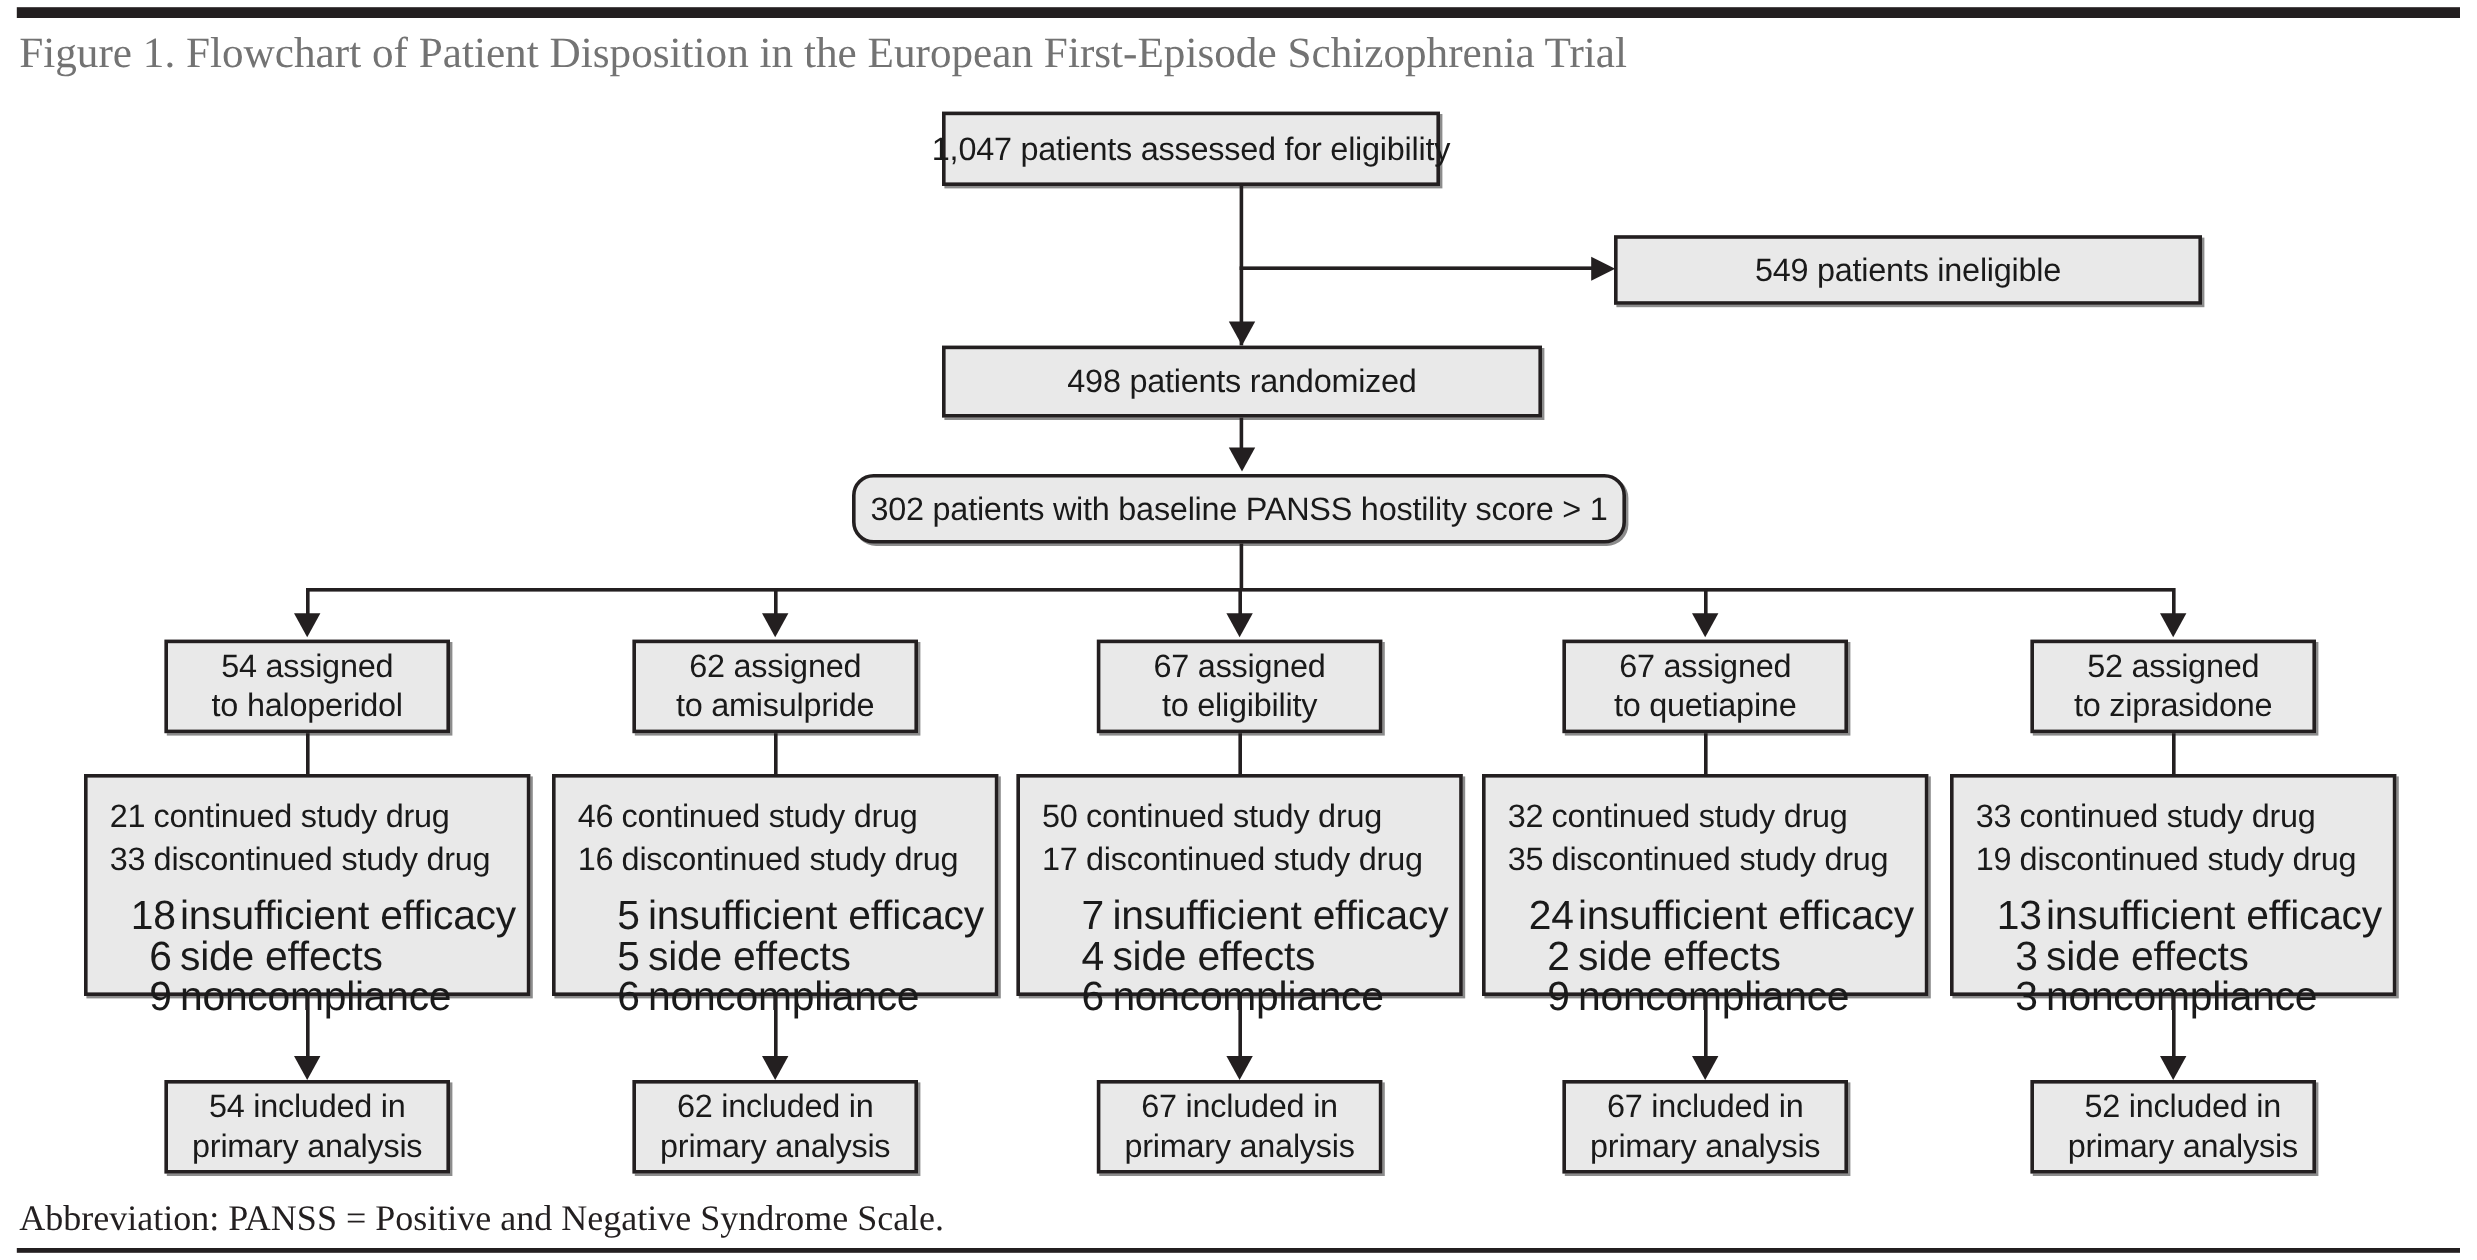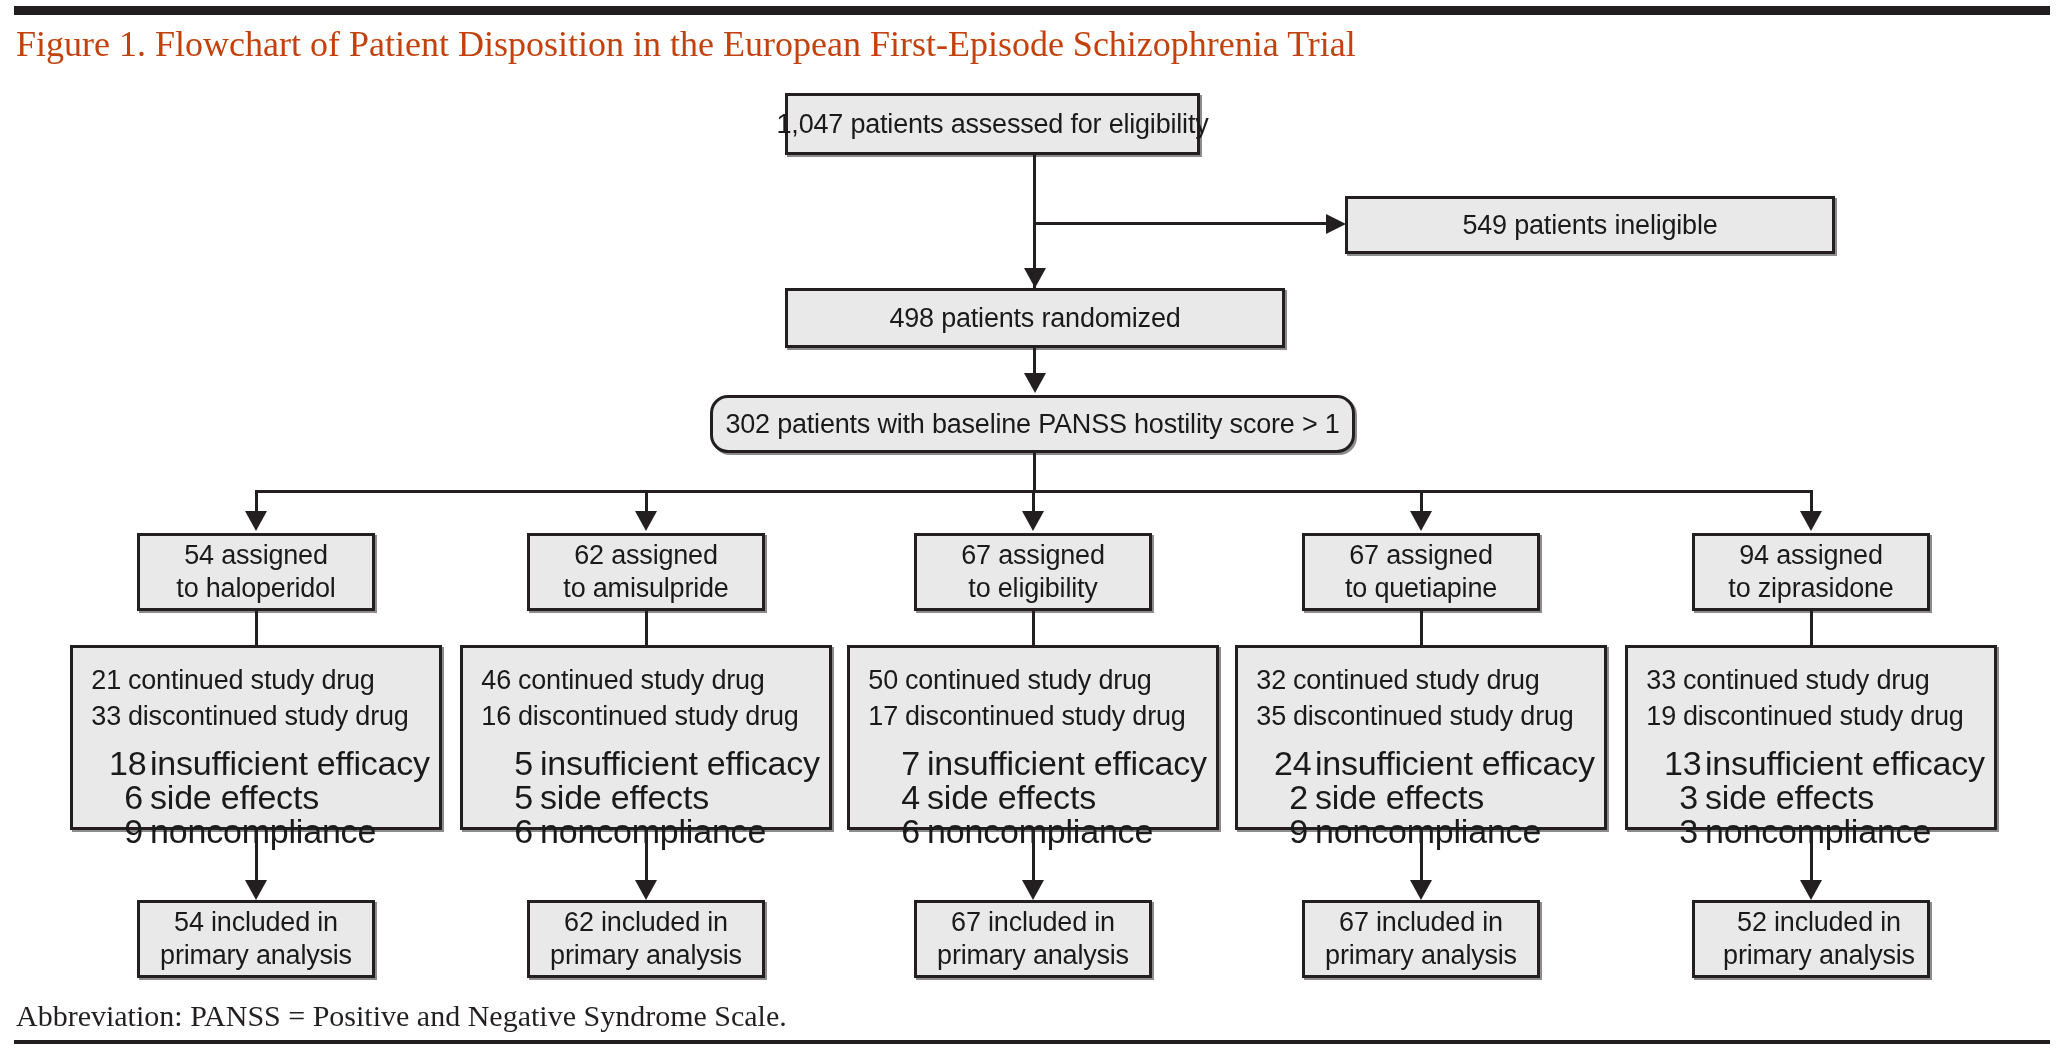--- a/index.html
+++ b/index.html
@@ -9,21 +9,21 @@
   }
   .rule-top{
     position:absolute;left:14px;top:6px;width:2036px;height:9px;background:#231f20;
   }
   .rule-bottom{
     position:absolute;left:14px;top:1040px;width:2036px;height:4px;background:#231f20;
   }
   .fig-title{
     position:absolute;left:16px;top:22px;width:1900px;
     font-family:"Liberation Serif",serif;
-    font-size:36px;line-height:44px;color:#c2410c;white-space:nowrap;
+    font-size:36px;line-height:44px;color:#737373;white-space:nowrap;
   }
   .footnote{
     position:absolute;left:16px;top:998px;width:1900px;
     font-family:"Liberation Serif",serif;
     font-size:30px;line-height:36px;color:#231f20;white-space:nowrap;
   }
 
   
   .box{
     position:absolute;box-sizing:border-box;
@@ -288,21 +288,21 @@
     <div class="box" style="left:1302px;top:900px;width:238px;height:78px;">
       <span class="lines">
         <span class="ln">67 included in</span>
         <span class="ln">primary analysis</span>
       </span>
     </div>
     <div class="vline" style="left:1810px;top:490px;height:23px;"></div>
     <div class="arrow-d" style="left:1800px;top:511px;"></div>
     <div class="box" style="left:1692px;top:533px;width:238px;height:78px;">
       <span class="lines">
-        <span class="ln">94 assigned</span>
+        <span class="ln">52 assigned</span>
         <span class="ln">to ziprasidone</span>
       </span>
     </div>
     <div class="vline" style="left:1810px;top:611px;height:34px;"></div>
     <div class="box detail" style="left:1625px;top:645px;width:372px;height:185px;">
       <div class="grp">
         <div class="row lvl1">
           <span class="num">33</span>
           <span class="txt">continued study drug</span>
         </div>

